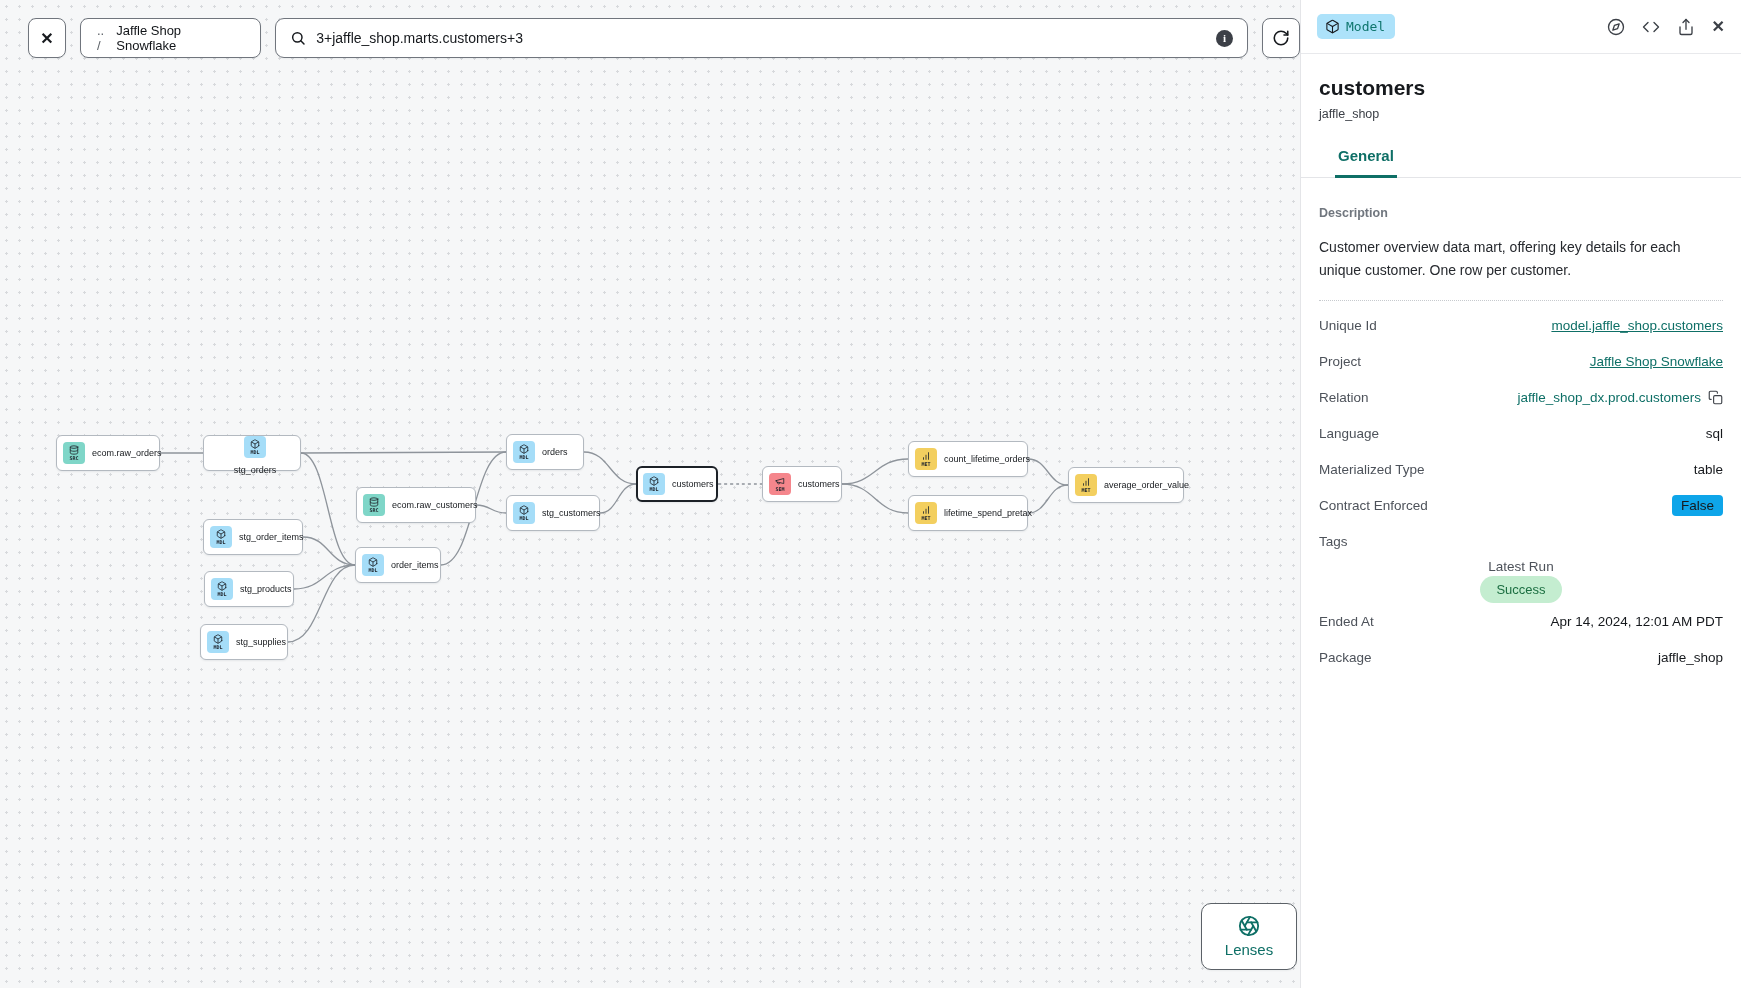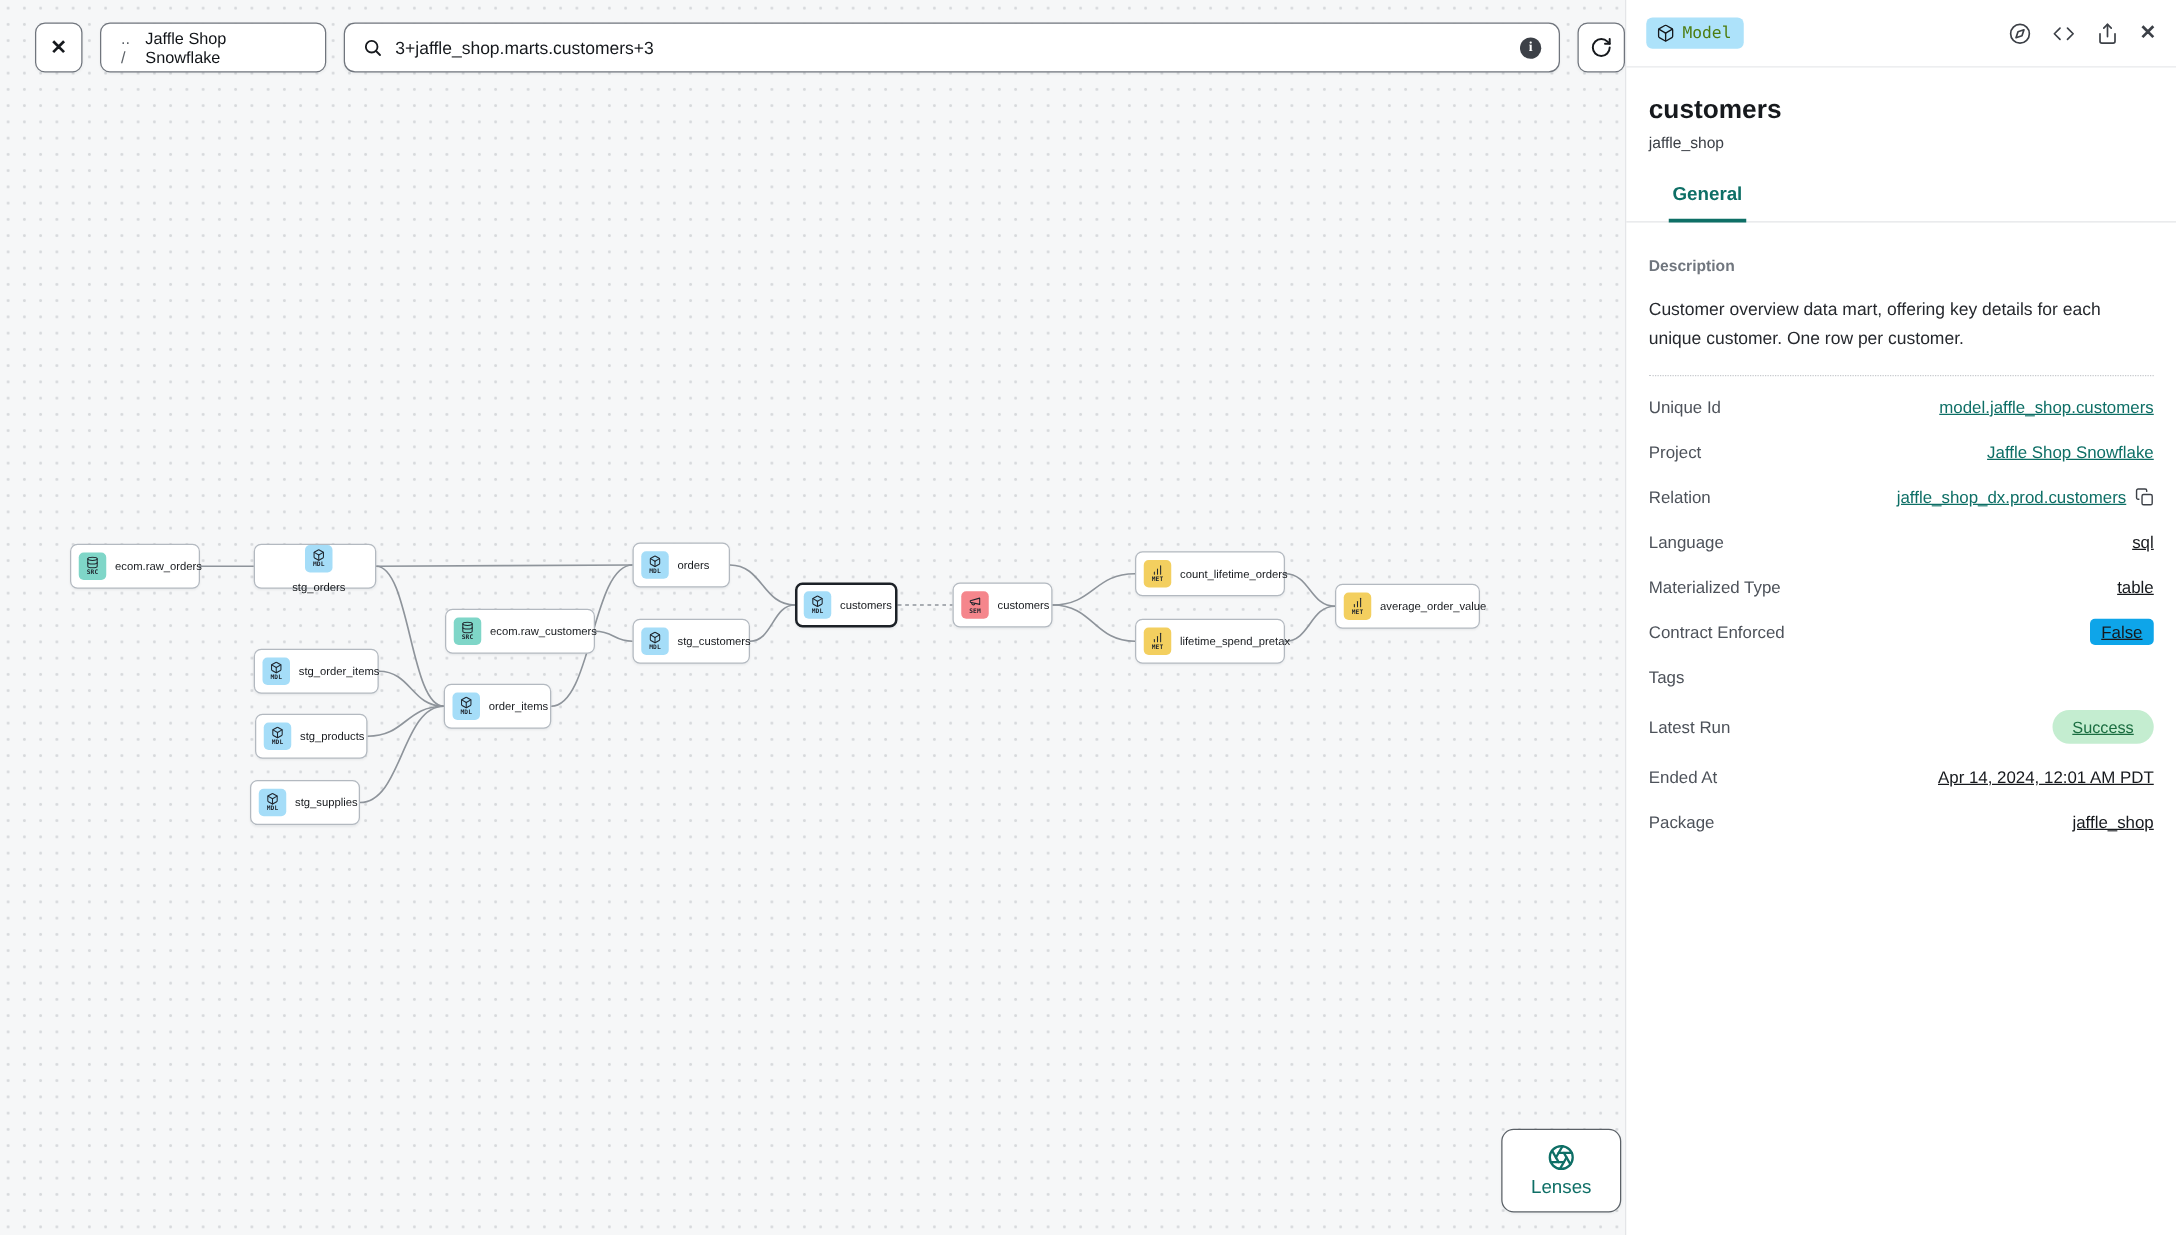--- a/index.html
+++ b/index.html
@@ -57,21 +57,21 @@
     stroke-linecap:round; stroke-linejoin:round; }
   .lenses span { font-size:15px; color:#0e6f66; }
 
   
   .panel { position:absolute; left:1300px; top:0; width:441px; height:988px;
     background:#fff; border-left:1px solid #e4e5e8; }
   .panel-head { height:54px; display:flex; align-items:center; padding:0 16px;
     border-bottom:1px solid #e8e9ec; }
   .badge { background:#ade2fa; border-radius:5px; padding:5px 10px 5px 8px;
     display:flex; align-items:center; gap:6px;
-    font-family:"DejaVu Sans Mono", monospace; font-size:13px; color:#4d7c0f; }
+    font-family:"DejaVu Sans Mono", monospace; font-size:13px; color:#0f766e; }
   .badge svg { width:15px; height:15px; stroke:#16191d; stroke-width:1.7; fill:none;
     stroke-linecap:round; stroke-linejoin:round; }
   .head-icons { margin-left:auto; display:flex; align-items:center; gap:17px; }
   .head-icons .hicon { cursor:pointer; display:flex; align-items:center; justify-content:center; }
   .head-icons svg { width:18px; height:18px; stroke:#3c4047; stroke-width:1.8; fill:none;
     stroke-linecap:round; stroke-linejoin:round; }
   .hicon-x { font-size:16px; color:#3c4047; font-weight:bold; line-height:1; }
 
   .title-wrap { padding:22px 18px 0 18px; }
   .panel-title { font-size:21px; font-weight:bold; color:#16191d; }
@@ -81,29 +81,29 @@
   .tab { display:inline-block; font-size:15px; font-weight:600; color:#0e6f66;
     padding:0 3px 11px 3px; border-bottom:3px solid #0e6f66; margin-bottom:-1px; cursor:pointer;margin-left:16px; }
 
   .content { padding:18px 18px 0 18px; }
   .sec-label { font-size:12.5px; font-weight:bold; color:#70767e; margin:10px 0 16px; }
   .desc { font-size:14px; color:#26292e; line-height:1.62; }
   .dotline { border-bottom:1.5px dotted #c7cace; margin:19px 0 6px; }
 
   .frow { display:flex; align-items:center; justify-content:space-between; min-height:36px; }
   .frow .flabel { font-size:13.5px; color:#4d525a; }
-  .fval { font-size:13.5px; color:#16191d; text-align:right;text-decoration:underline; }
+  .fval { font-size:13.5px; color:#16191d; text-align:right; }
   .fval.link { color:#0e6f66; text-decoration:underline; cursor:pointer; }
   .fval.teal { color:#0e6f66; display:flex; align-items:center; gap:7px; }
   .fval.teal svg { width:15px; height:15px; stroke:#3c4047; stroke-width:1.8; fill:none;
     stroke-linecap:round; stroke-linejoin:round; cursor:pointer; }
   .fval.chip-val { background:#0ea5e9; padding:3px 9px; border-radius:4px;text-align:right; }
   .fval.success { background:#c4edd0; color:#1b6e41; padding:6px 16px;
     border-radius:999px; font-size:13px; }
-  .frow.tall { min-height:44px; }
+  .frow.tall { min-height:44px;flex-direction:column; }
 </style>
 </head>
 <body>
 
 <div class="canvas">
   <svg id="edges" width="1300" height="988">
       <path d="M160,453 C181.5,453 181.5,453 203,453" fill="none" stroke="#8e949b" stroke-width="1.3"></path>
       <path d="M301,453 C403.5,453 403.5,452 506,452" fill="none" stroke="#8e949b" stroke-width="1.3"></path>
       <path d="M301,453 C328,453 328,565 355,565" fill="none" stroke="#8e949b" stroke-width="1.3"></path>
       <path d="M303,537 C329,537 329,565 355,565" fill="none" stroke="#8e949b" stroke-width="1.3"></path>

